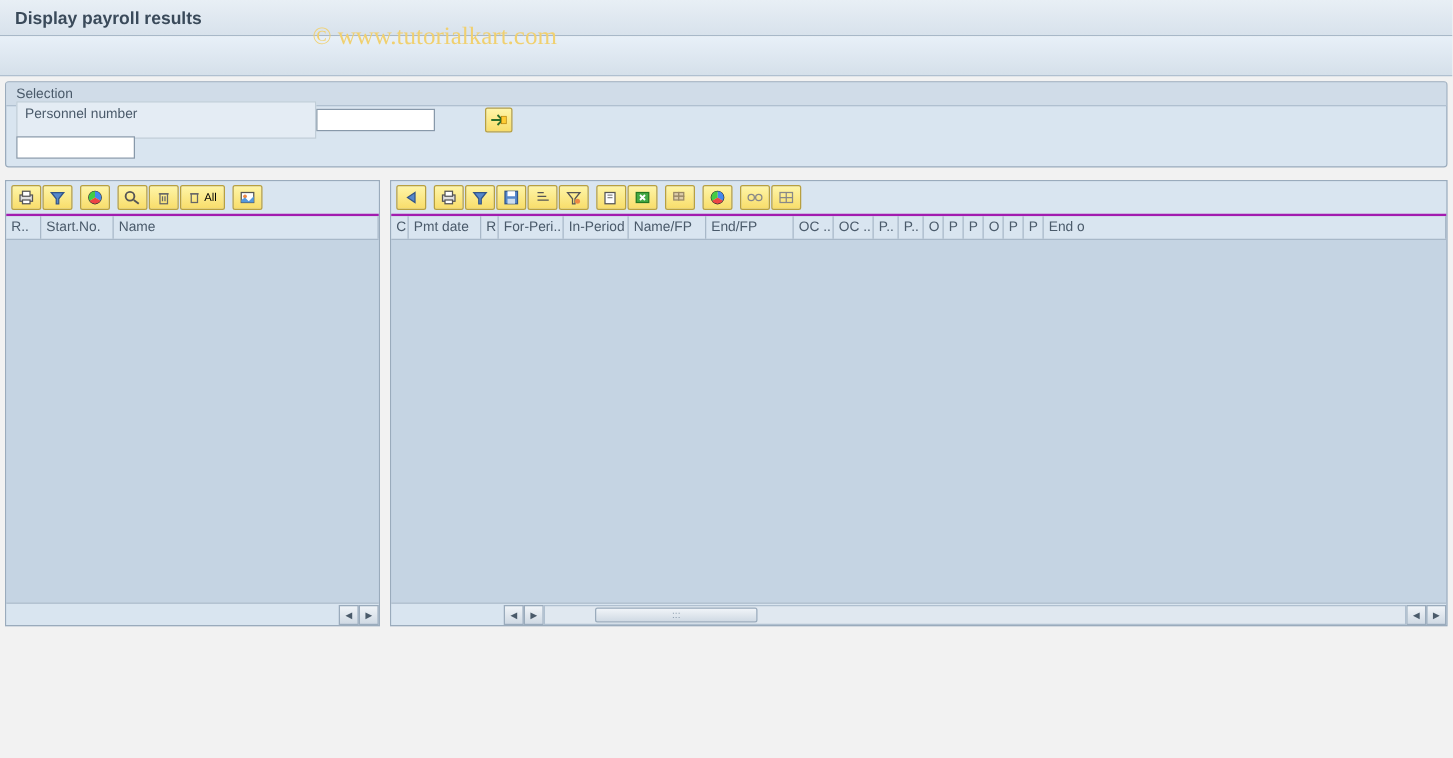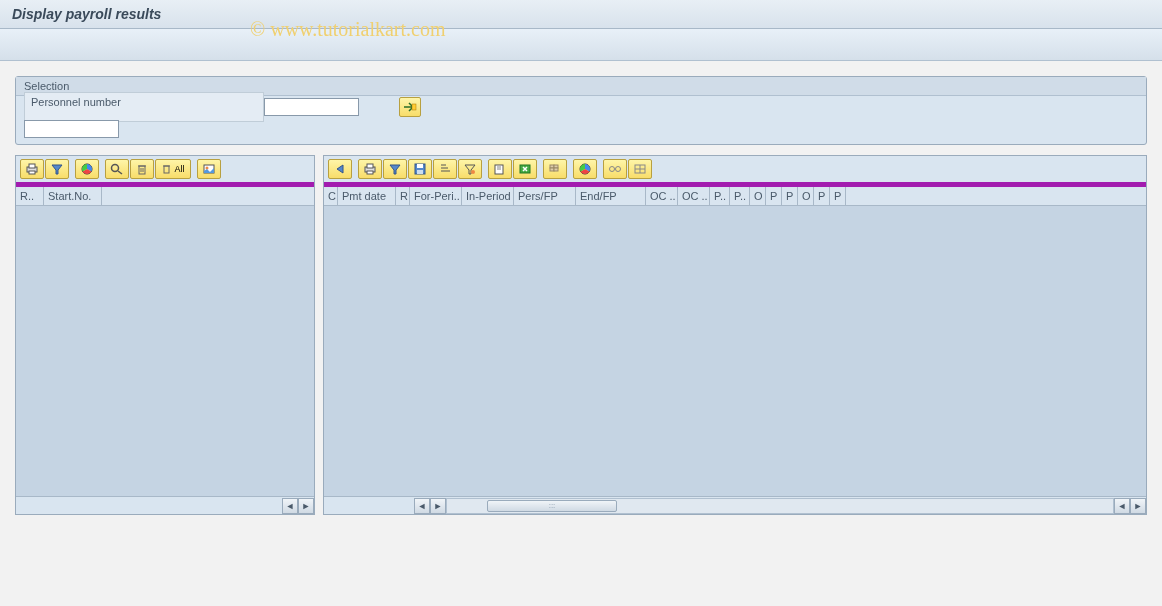--- a/index.html
+++ b/index.html
@@ -12,21 +12,20 @@
       overflow: hidden;
       position: relative;
     }
     
     .title-bar {
       background: linear-gradient(to bottom, #e8eff5, #d8e2ec);
       border-bottom: 1px solid #a8b8c8;
       padding: 6px 12px;
       font-size: 14px;
       font-weight: bold;
-      font-style: italic;
       color: #3a4a5a;
     }
     
     .spacer-bar {
       background: linear-gradient(to bottom, #e8f0f8, #d5e0ea);
       border-bottom: 1px solid #b0c0d0;
       height: 32px;
     }
     
     .watermark {
@@ -35,21 +34,21 @@
       left: 250px;
       font-size: 20px;
       color: #f0d070;
       font-weight: normal;
       z-index: 1000;
       pointer-events: none;
       font-family: Georgia, serif;
     }
     
     .content-area {
-      padding: 15px;
+      padding: 4px;
     }
     
     .selection-panel {
       background: #d9e5f0;
       border: 1px solid #9aabbc;
       border-radius: 3px;
       padding: 0;
       margin-bottom: 10px;
     }
     
@@ -114,21 +113,21 @@
     
     .right-panel {
       flex: 1;
       width: 626px;
       background: #c5d4e3;
       border: 1px solid #9aabbc;
     }
     
     .toolbar {
       background: #d9e5f0;
-      border-bottom: 5px solid #a21caf;
+      border-bottom: 2px solid #a21caf;
       padding: 3px 4px;
       display: flex;
       gap: 1px;
       align-items: center;
     }
     
     .tool-btn {
       width: 24px;
       height: 20px;
       background: linear-gradient(to bottom, #fef5a8, #f8dd6a);
@@ -301,20 +300,21 @@
           <svg width="14" height="12">
               <rect x="2" y="2" width="10" height="8" fill="#fff" stroke="#555"></rect>
               <circle cx="5" cy="5" r="1.5" fill="#ee8844"></circle>
               <path d="M2 8 L5 6 L8 9 L12 5 L12 10 L2 10 Z" fill="#5599dd"></path>
             </svg>
         </div>
       </div>
       <div class="grid-header">
         <div class="grid-col" style="width:28px">R..</div>
         <div class="grid-col" style="width:58px">Start.No.</div>
+        <div class="grid-col" style="flex:1">Name</div>
       </div>
       <div class="grid-body"></div>
       <div class="scrollbar-bottom">
         <div style="flex:1"></div>
         <div class="scroll-btn">◄</div>
         <div class="scroll-btn">►</div>
       </div>
     </div>
 
     <div class="right-panel">
@@ -404,32 +404,33 @@
               <line x1="2" y1="6" x2="12" y2="6" stroke="#888"></line>
             </svg>
         </div>
       </div>
       <div class="grid-header">
         <div class="grid-col" style="width:14px">C</div>
         <div class="grid-col" style="width:58px">Pmt date</div>
         <div class="grid-col" style="width:14px">R</div>
         <div class="grid-col" style="width:52px">For-Peri..</div>
         <div class="grid-col" style="width:52px">In-Period</div>
-        <div class="grid-col" style="width:62px">Pers/FP</div>
+        <div class="grid-col" style="width:62px">Name/FP</div>
         <div class="grid-col" style="width:70px">End/FP</div>
         <div class="grid-col" style="width:32px">OC ..</div>
         <div class="grid-col" style="width:32px">OC ..</div>
         <div class="grid-col" style="width:20px">P..</div>
         <div class="grid-col" style="width:20px">P..</div>
         <div class="grid-col" style="width:16px">O</div>
         <div class="grid-col" style="width:16px">P</div>
         <div class="grid-col" style="width:16px">P</div>
         <div class="grid-col" style="width:16px">O</div>
         <div class="grid-col" style="width:16px">P</div>
         <div class="grid-col" style="width:16px">P</div>
+        <div class="grid-col" style="flex:1">End o</div>
       </div>
       <div class="grid-body"></div>
       <div class="scrollbar-bottom">
         <div style="width:90px"></div>
         <div class="scroll-btn">◄</div>
         <div class="scroll-btn">►</div>
         <div class="scroll-track">
           <div class="scroll-thumb" style="left:40px; width:130px;">:::</div>
         </div>
         <div class="scroll-btn">◄</div>

